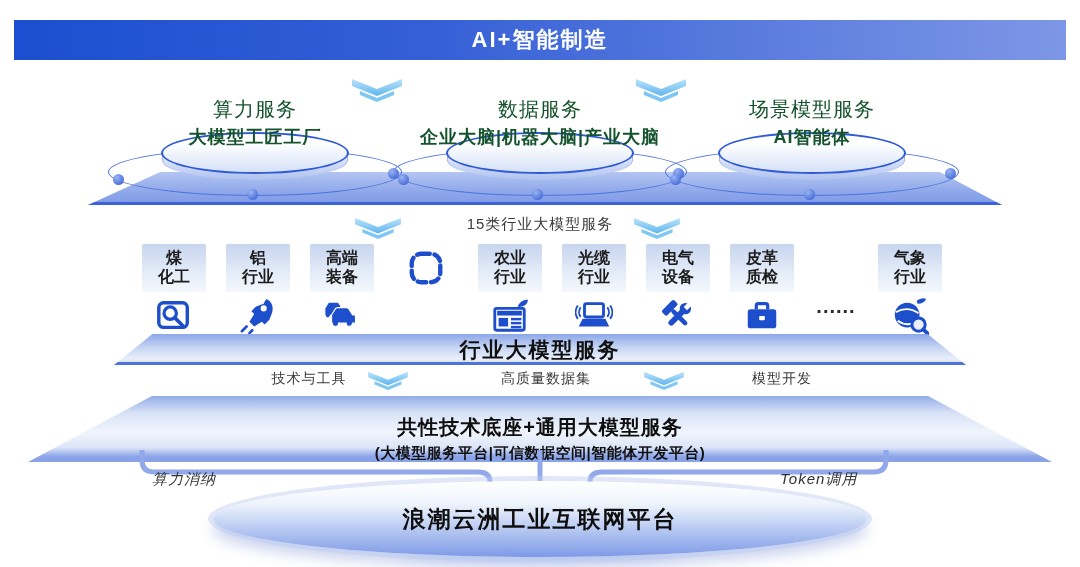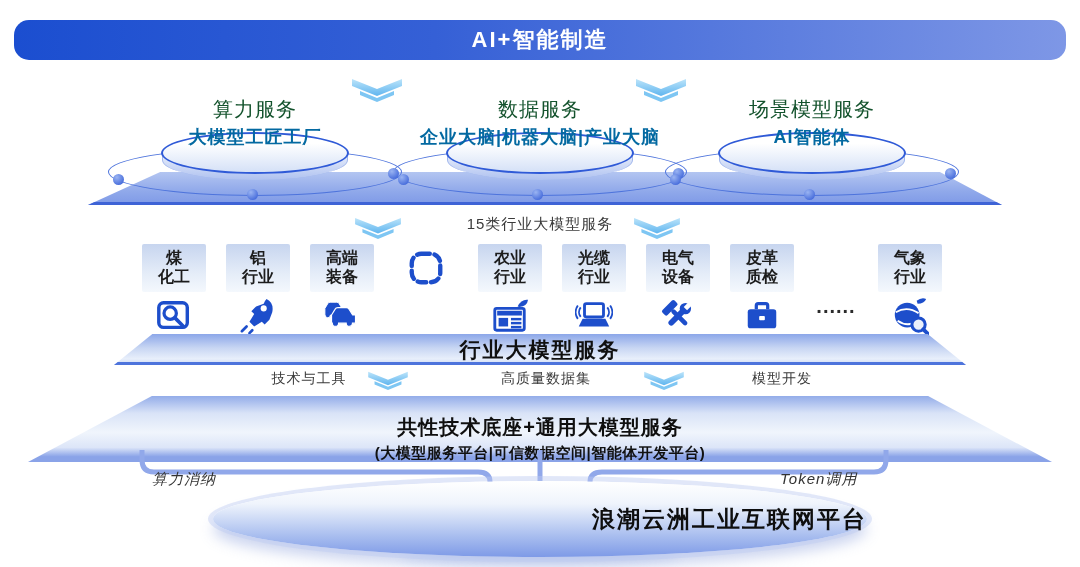--- a/index.html
+++ b/index.html
@@ -1,32 +1,32 @@
 <!DOCTYPE html>
 <html><head>
 <meta charset="utf-8">
 <style>
   html,body{margin:0;padding:0;background:#ffffff;}
   body{font-family:"Liberation Sans","DejaVu Sans",sans-serif;}
   #canvas{position:relative;width:1080px;height:567px;background:#fff;overflow:hidden;}
 
   
-  .top-banner{position:absolute;left:14px;top:20px;width:1052px;height:40px;border-radius:15px;
+  .top-banner{position:absolute;left:14px;top:20px;width:1052px;height:40px;border-radius:0;
     background:linear-gradient(90deg,#1B4ED0 0%,#3560D6 40%,#7E97E6 100%);
     display:flex;align-items:center;justify-content:center;}
   .top-banner span{color:#fff;font-size:22px;font-weight:800;letter-spacing:2px;}
 
   
   .chev{position:absolute;}
 
   
   .svc{position:absolute;width:300px;height:110px;top:96px;}
   .svc-title{position:absolute;top:0;left:0;right:0;text-align:center;font-size:20px;font-weight:400;color:#14532d;letter-spacing:1px;}
   .svc-sub{position:absolute;top:29px;left:50%;transform:translateX(-50%);white-space:nowrap;
-    font-size:18px;font-weight:800;color:#0369a1;z-index:6;letter-spacing:1px;}
+    font-size:18px;font-weight:800;color:#14532d;z-index:6;letter-spacing:1px;}
   .svc-top{position:absolute;top:36px;left:50%;transform:translateX(-50%);width:184px;height:38px;border-radius:50%;
     border:2px solid #2F5AD7;background:linear-gradient(180deg,#ffffff 25%,#D5E1F7 100%);z-index:4;}
   .svc-body{position:absolute;top:56px;left:50%;transform:translateX(-50%);width:184px;height:28px;
     background:linear-gradient(180deg,#EDF2FC,#AEC1F0);border-left:1px solid #9FB5EC;border-right:1px solid #9FB5EC;
     border-radius:0 0 92px 92px/0 0 20px 20px;z-index:3;}
   .svc-orbit{position:absolute;top:52px;left:50%;transform:translateX(-50%);width:292px;height:46px;border-radius:50%;
     border:1.5px solid #4E74DC;z-index:2;}
   .dot{position:absolute;width:11px;height:11px;border-radius:50%;
     background:radial-gradient(circle at 35% 30%,#9AB4F2,#2E57D5);z-index:5;}
 
@@ -70,21 +70,21 @@
   .base-sub{margin-top:3px;font-size:15px;font-weight:800;color:#111;letter-spacing:0.5px;}
 
   
   .connector-svg{position:absolute;left:0;top:0;width:1080px;height:567px;pointer-events:none;}
   .flow-label{position:absolute;top:470px;font-size:15px;color:#333;letter-spacing:1px;font-style:italic;}
 
   
   .bottom-ellipse{position:absolute;left:213px;top:481px;width:654px;height:76px;border-radius:50%;
     background:linear-gradient(180deg,#FFFFFF 0%,#EFF4FC 30%,#A9BEEF 72%,#7E9AE7 100%);
     box-shadow:0 0 0 5px rgba(190,205,242,0.45),0 10px 14px rgba(140,160,220,0.45);
-    display:flex;align-items:center;justify-content:flex-end;}
+    display:flex;align-items:center;justify-content:center;}
   .bottom-ellipse span{font-size:23px;font-weight:800;color:#0e0e0e;letter-spacing:2px;}
   .ellipse-shadow{position:absolute;left:400px;top:550px;width:280px;height:12px;border-radius:50%;
     background:rgba(170,190,235,0.5);filter:blur(6px);}
 </style>
 </head>
 <body>
 
 <div id="canvas">
 
   <svg width="0" height="0" style="position:absolute">

